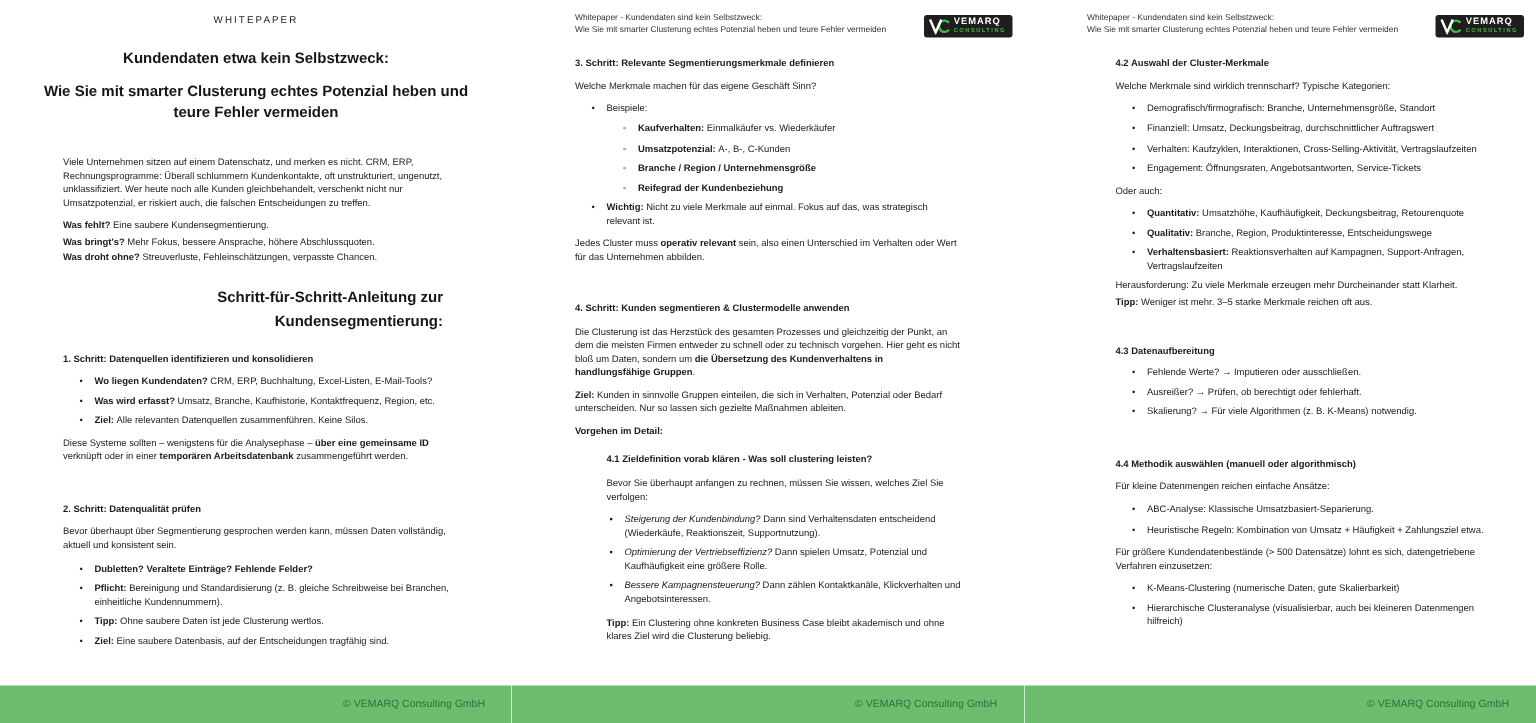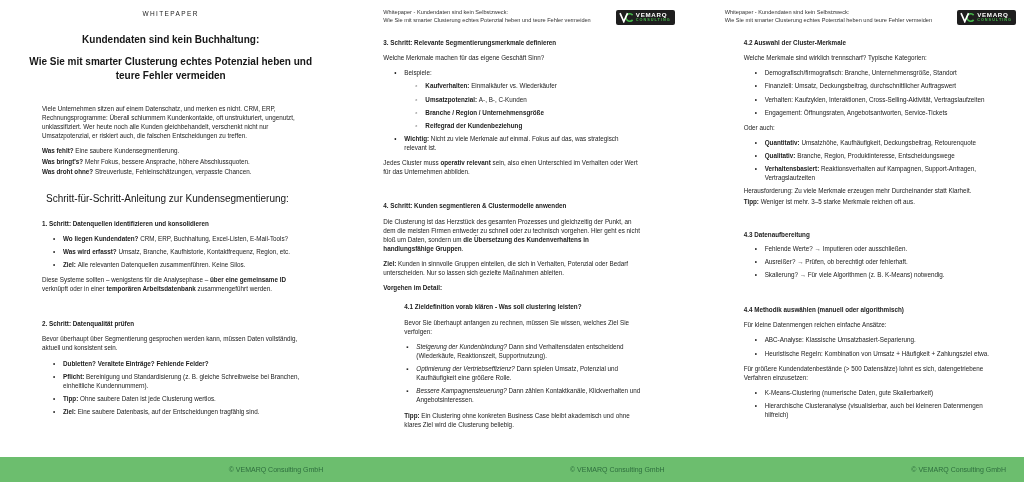--- a/index.html
+++ b/index.html
@@ -27,21 +27,21 @@
   .lsub{font-size:3.8px;font-weight:700;color:var(--logo-green,#45b649);letter-spacing:1px;line-height:1;margin-top:1px}
 
   
   .pbody{padding:0 42px;font-size:6.3px;line-height:1.45;color:#1b1b1b}
   .pb1{margin-top:20px}
   .pb23{margin-top:13px}
   .p3body{padding-left:61px;padding-right:34px}
 
   .blk{margin:6px 0}
   .h{font-weight:700;margin:10px 0 5px}
-  .center{font-weight:400;font-size:10px;line-height:1.6;text-align:left;margin:15px 0 12px;padding:0 4px;color:#161616}
+  .center{font-weight:700;font-size:10px;line-height:1.6;text-align:right;margin:15px 0 12px;padding:0 4px;color:#161616}
   .tight{margin:1.5px 0}
   .li{display:flex;padding-left:11px;margin:4px 0}
   .li .mk{flex:0 0 10px}
   .li.ind1{margin-left:21px;padding-left:2px}
   .li.ind2{padding-left:32px}
   .p.ind1,.h.ind1{margin-left:21px}
   .bold{font-weight:700}
   .ital{font-style:italic}
   .gap{margin:0}
 
@@ -50,21 +50,21 @@
     display:flex;align-items:center;justify-content:flex-end;padding-right:18px}
   .copy{font-size:7px;color:var(--copy,#2e6e3e)}
 </style>
 </head>
 <body>
 
 <div class="sheet">
 
   <section class="page">
     <div class="kicker">WHITEPAPER</div>
-    <h1 class="title">Kundendaten sind kein Buchhaltung:</h1>
+    <h1 class="title">Kundendaten etwa kein Selbstzweck:</h1>
     <h1 class="title title2">Wie Sie mit smarter Clusterung echtes Potenzial heben und teure Fehler vermeiden</h1>
     <div class="pbody pb1">
         <div class="blk p"><span>Viele Unternehmen sitzen auf einem Datenschatz, und merken es nicht. CRM, ERP, Rechnungsprogramme: Überall schlummern Kundenkontakte, oft unstrukturiert, ungenutzt, unklassifiziert. Wer heute noch alle Kunden gleichbehandelt, verschenkt nicht nur Umsatzpotenzial, er riskiert auch, die falschen Entscheidungen zu treffen.</span></div>
         <div class="blk p tight"><span class="bold">Was fehlt? </span><span>Eine saubere Kundensegmentierung.</span></div>
         <div class="blk p tight"><span class="bold">Was bringt's? </span><span>Mehr Fokus, bessere Ansprache, höhere Abschlussquoten.</span></div>
         <div class="blk p tight"><span class="bold">Was droht ohne? </span><span>Streuverluste, Fehleinschätzungen, verpasste Chancen.</span></div>
         <div class="blk center"><span>Schritt-für-Schritt-Anleitung zur Kundensegmentierung:</span></div>
         <div class="blk h"><span>1. Schritt: Datenquellen identifizieren und konsolidieren</span></div>
         <div class="blk li">
           <span class="mk">•</span>

